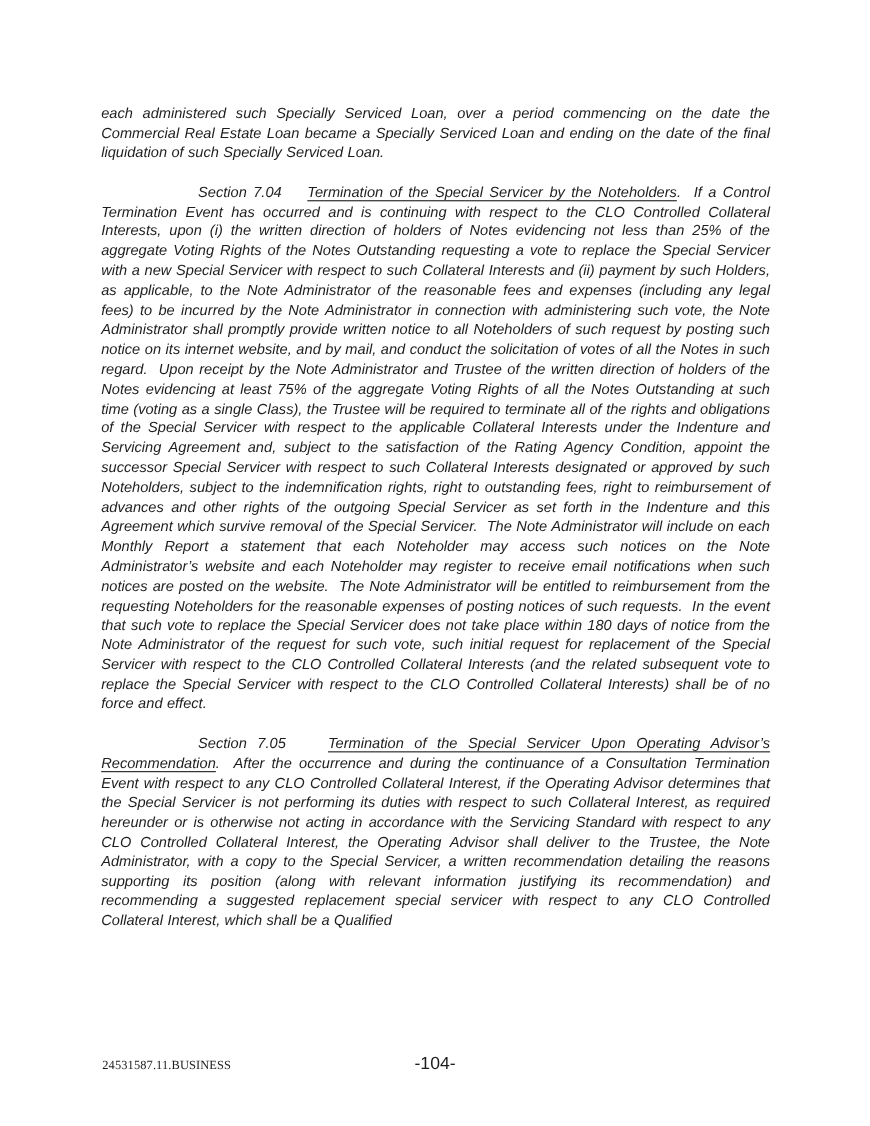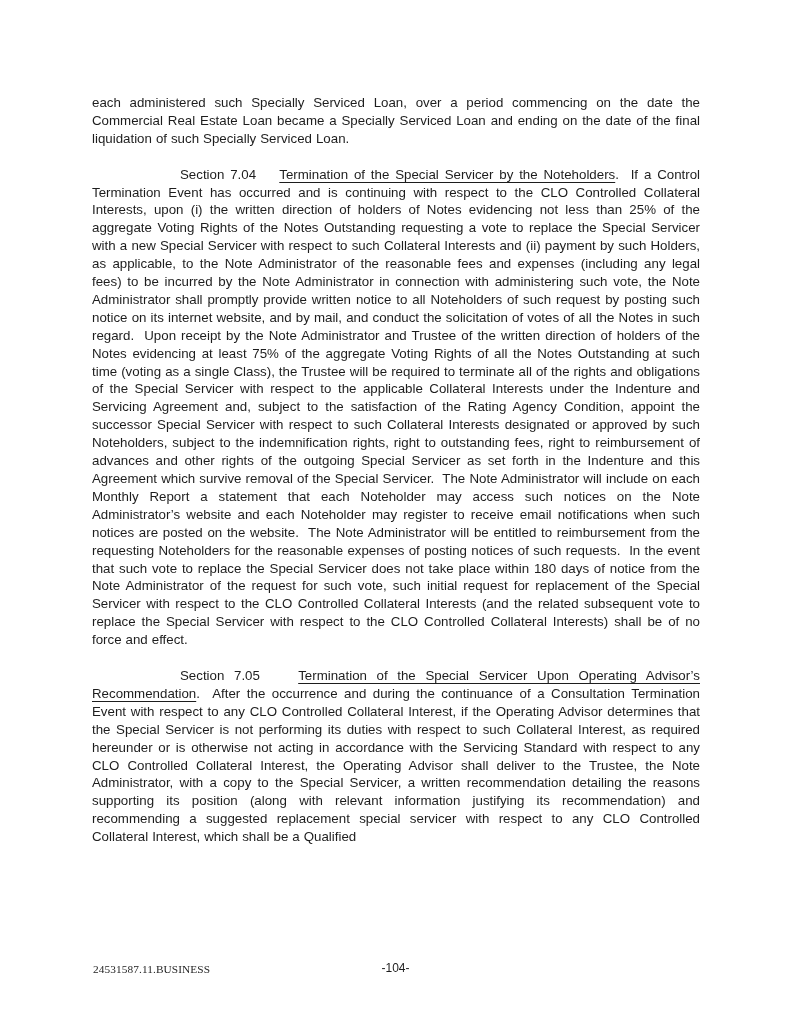--- a/index.html
+++ b/index.html
@@ -21,20 +21,21 @@
     left: 92px;
     top: 94px;
     width: 608px;
     font-size: 13.3px;
     line-height: 17.9px;
     text-align: justify;
   }
   .doc-body p.para {
     margin: 0 0 17.9px 0;
     word-spacing: 0.3px;
+    font-style: italic;
   }
   .doc-body p.para.indent {
     text-indent: 88px;
   }
   .doc-body span.u {
     text-decoration: underline;
     text-decoration-thickness: 1px;
     text-underline-offset: 2.5px;
   }
   .footer {
@@ -52,21 +53,21 @@
     top: 1px;
     letter-spacing: 0.1px;
     font-family: Liberation Serif, serif;
   }
   .footer .footer-center {
     position: absolute;
     left: 0;
     width: 100%;
     text-align: center;
     top: 0;
-    font-size: 12px;
+    font-size: 16px;
   }
 </style>
 </head>
 <body>
 
 <div class="page">
   <div class="doc-body">
       <p class="para"><span>each administered such Specially Serviced Loan, over a period commencing on the date the Commercial Real Estate Loan became a Specially Serviced Loan and ending on the date of the final liquidation of such Specially Serviced Loan.</span></p>
       <p class="para indent"><span>Section 7.04&nbsp;&nbsp;&nbsp; </span><span class="u">Termination of the Special Servicer by the Noteholders</span><span>.&nbsp; If a Control Termination Event has occurred and is continuing with respect to the CLO Controlled Collateral Interests, upon (i) the written direction of holders of Notes evidencing not less than 25% of the aggregate Voting Rights of the Notes Outstanding requesting a vote to replace the Special Servicer with a new Special Servicer with respect to such Collateral Interests and (ii) payment by such Holders, as applicable, to the Note Administrator of the reasonable fees and expenses (including any legal fees) to be incurred by the Note Administrator in connection with administering such vote, the Note Administrator shall promptly provide written notice to all Noteholders of such request by posting such notice on its internet website, and by mail, and conduct the solicitation of votes of all the Notes in such regard.&nbsp; Upon receipt by the Note Administrator and Trustee of the written direction of holders of the Notes evidencing at least 75% of the aggregate Voting Rights of all the Notes Outstanding at such time (voting as a single Class), the Trustee will be required to terminate all of the rights and obligations of the Special Servicer with respect to the applicable Collateral Interests under the Indenture and Servicing Agreement and, subject to the satisfaction of the Rating Agency Condition, appoint the successor Special Servicer with respect to such Collateral Interests designated or approved by such Noteholders, subject to the indemnification rights, right to outstanding fees, right to reimbursement of advances and other rights of the outgoing Special Servicer as set forth in the Indenture and this Agreement which survive removal of the Special Servicer.&nbsp; The Note Administrator will include on each Monthly Report a statement that each Noteholder may access such notices on the Note Administrator’s website and each Noteholder may register to receive email notifications when such notices are posted on the website.&nbsp; The Note Administrator will be entitled to reimbursement from the requesting Noteholders for the reasonable expenses of posting notices of such requests.&nbsp; In the event that such vote to replace the Special Servicer does not take place within 180 days of notice from the Note Administrator of the request for such vote, such initial request for replacement of the Special Servicer with respect to the CLO Controlled Collateral Interests (and the related subsequent vote to replace the Special Servicer with respect to the CLO Controlled Collateral Interests) shall be of no force and effect.</span></p>
       <p class="para indent"><span>Section 7.05&nbsp;&nbsp;&nbsp; </span><span class="u">Termination of the Special Servicer Upon Operating Advisor’s Recommendation</span><span>.&nbsp; After the occurrence and during the continuance of a Consultation Termination Event with respect to any CLO Controlled Collateral Interest, if the Operating Advisor determines that the Special Servicer is not performing its duties with respect to such Collateral Interest, as required hereunder or is otherwise not acting in accordance with the Servicing Standard with respect to any CLO Controlled Collateral Interest, the Operating Advisor shall deliver to the Trustee, the Note Administrator, with a copy to the Special Servicer, a written recommendation detailing the reasons supporting its position (along with relevant information justifying its recommendation) and recommending a suggested replacement special servicer with respect to any CLO Controlled Collateral Interest, which shall be a Qualified</span></p>

